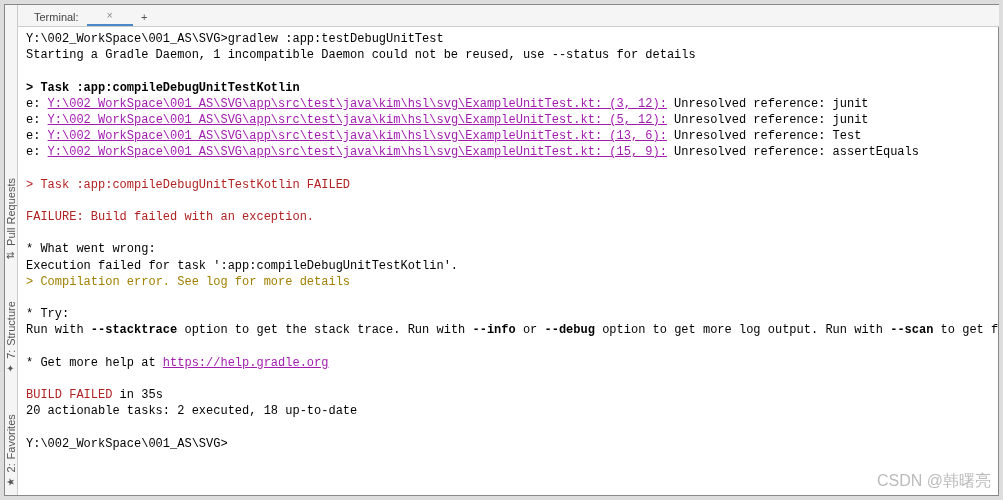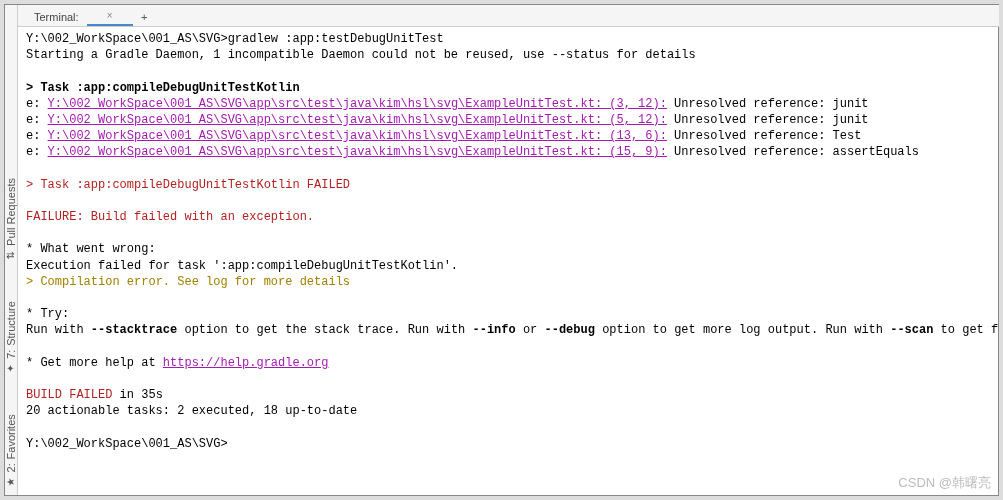--- a/index.html
+++ b/index.html
@@ -101,21 +101,21 @@
   }
   .bold { font-weight: bold; }
   .red { color: #b22222; }
   .yellow { color: #a08000; }
   .row { display: block; }
   .watermark {
     position: absolute;
     right: 8px;
     bottom: 4px;
     font-family: Arial, sans-serif;
-    font-size: 13px;
+    font-size: 16px;
     color: #bbb;
   }
 </style>
 </head>
 <body>
 
 <div class="frame">
   <div class="nav-rail">
     <div class="rail-item">
       <span class="rail-icon">⇅</span>

